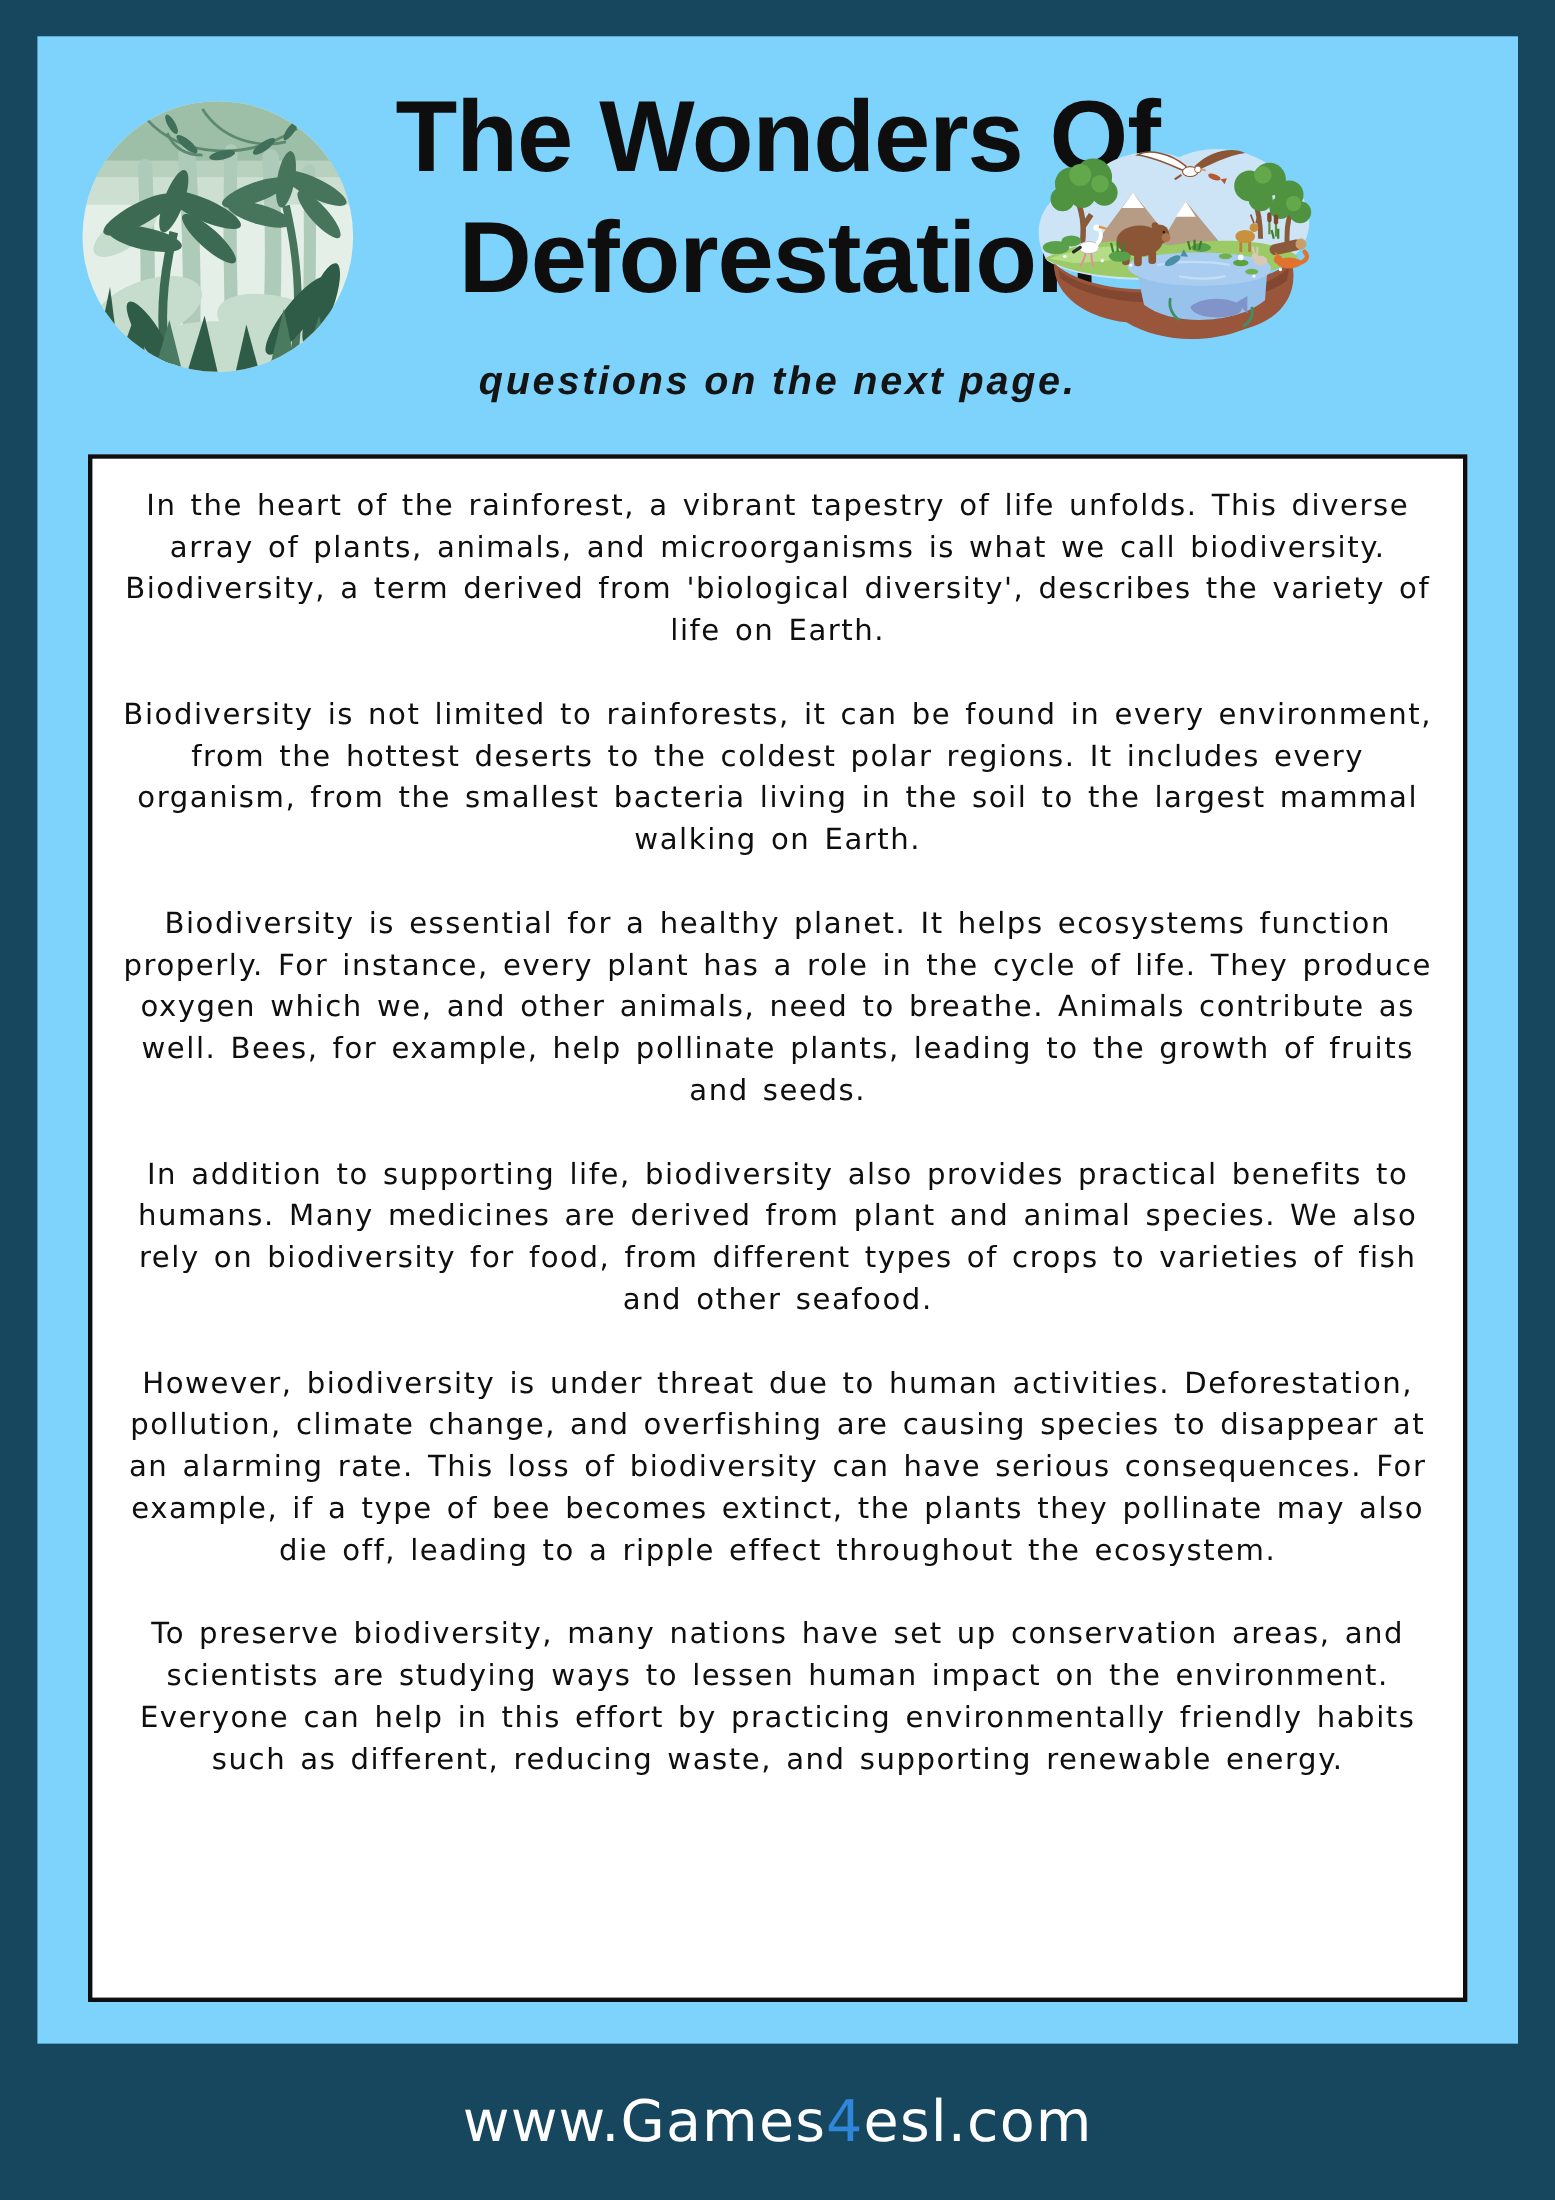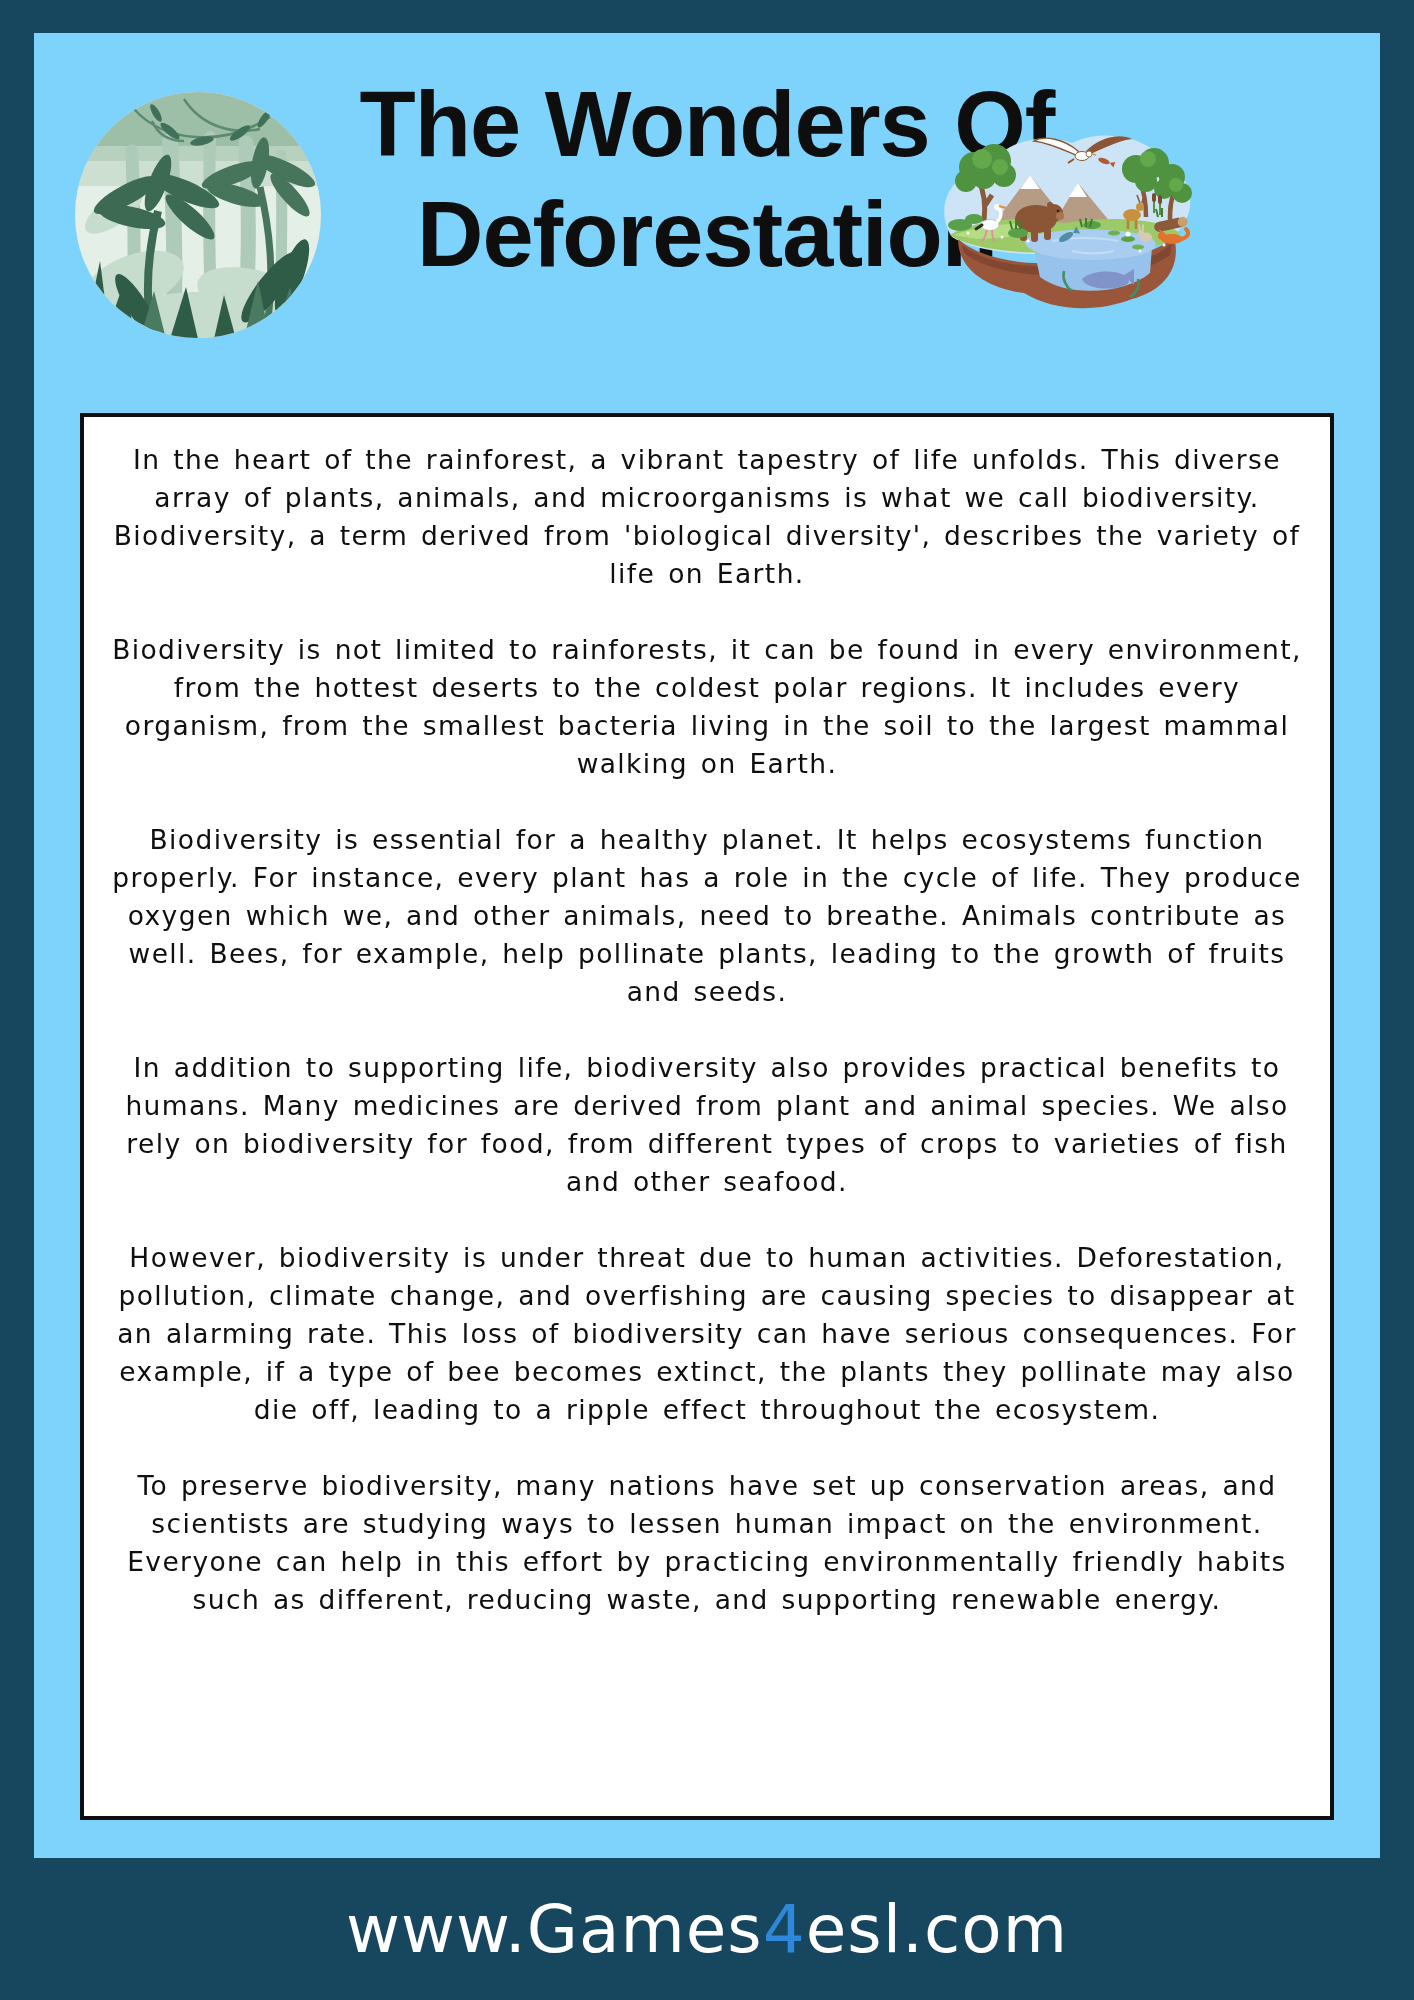--- a/index.html
+++ b/index.html
@@ -36,21 +36,21 @@
     font-size:26.5px;line-height:38px;letter-spacing:1.4px;word-spacing:3px;
     text-align:center;color:#0f0f0f;
   }
   .passage-box p:first-child{margin-top:8px;}
   .footer{
     position:absolute;left:0;top:1858px;width:1414px;height:142px;
     background:#17465f;display:flex;align-items:center;justify-content:center;
   }
   .footer-text{
     font-family:"DejaVu Sans","Liberation Sans",sans-serif;
-    font-size:66px;color:#ffffff;letter-spacing:1px;white-space:nowrap;
+    font-size:52px;color:#ffffff;letter-spacing:1px;white-space:nowrap;
   }
   .footer-text .accent{color:#2f87d9;}
 </style>
 </head>
 <body>
 
 <div class="page">
 
   <div class="jungle-wrap">
     <svg width="248" height="248" viewBox="0 0 248 248">
@@ -132,20 +132,21 @@
       </g>
     </svg>
   </div>
 
   <div class="title">
     <div>The Wonders Of</div>
     <div>Deforestation</div>
   </div>
 
   <div class="subtitle">
+    <div>questions on the next page.</div>
   </div>
 
   <div class="eco-wrap">
     <svg width="266" height="202" viewBox="0 0 266 202">
 
       <path d="M20,116 C2,88 16,52 56,46 C74,18 114,12 140,22 C172,6 220,16 238,46 C262,58 264,90 248,108 C236,126 198,132 170,128 C118,138 48,134 20,116 Z" fill="#cde4f7"></path>
 
       <path d="M58,108 L98,54 L128,92 L146,62 L184,108 Z" fill="#b79c85"></path>
       <path d="M98,54 L108,68 L88,68 Z" fill="#ffffff"></path>
       <path d="M146,62 L155,76 L137,76 Z" fill="#ffffff"></path>

